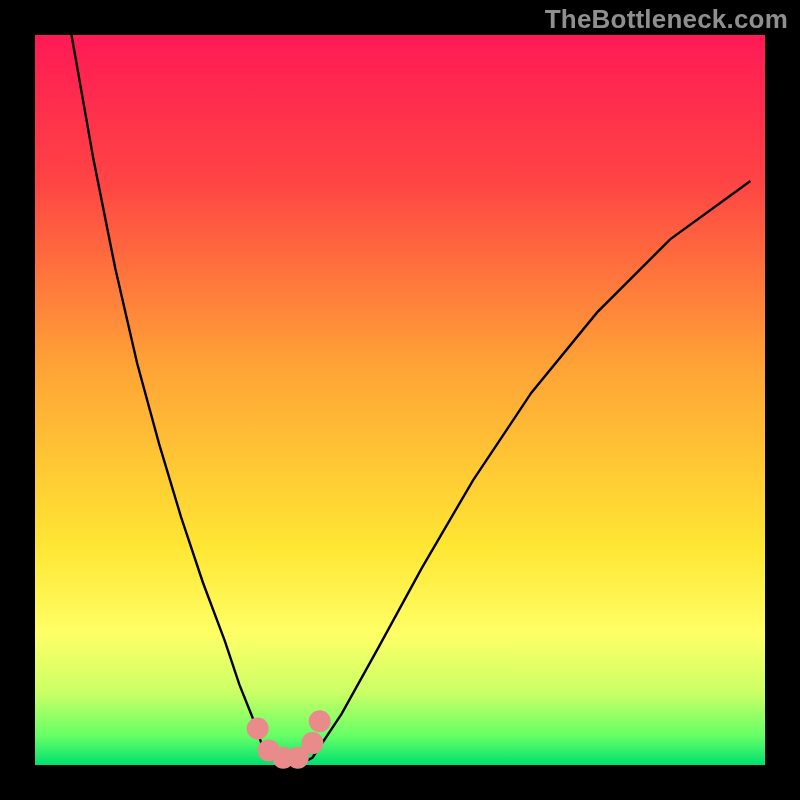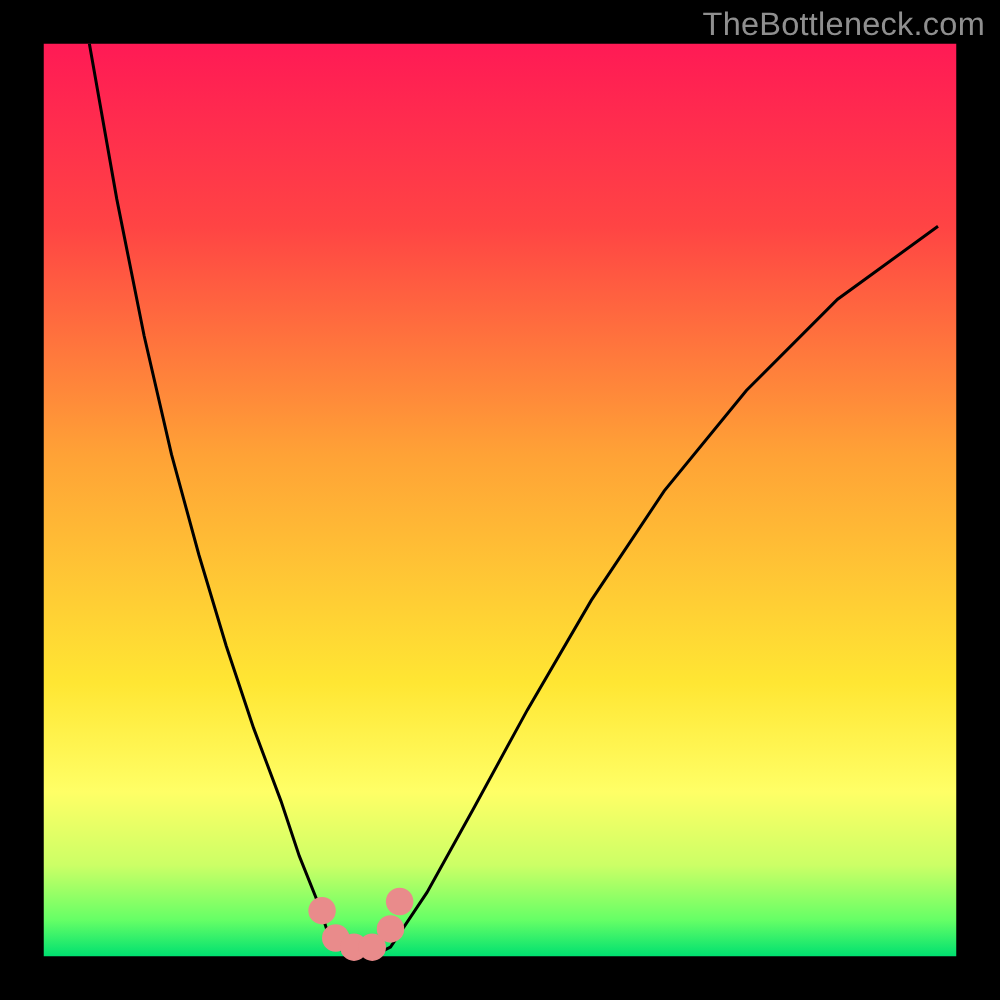--- a/index.html
+++ b/index.html
@@ -16,21 +16,21 @@
     left: 0;
     width: 800px;
     height: 800px;
   }
   .watermark {
     position: absolute;
     top: 4px;
     right: 12px;
     font-family: Arial, Helvetica, sans-serif;
     font-size: 26px;
-    font-weight: 400;
+    font-weight: 700;
     color: #8f8f8f;
     letter-spacing: 0.2px;
   }
 </style>
 </head>
 <body>
 
 <svg class="frame" viewBox="0 0 800 800" xmlns="http://www.w3.org/2000/svg">
   <defs>
     <linearGradient id="bg-grad" x1="0" y1="0" x2="0" y2="1">

